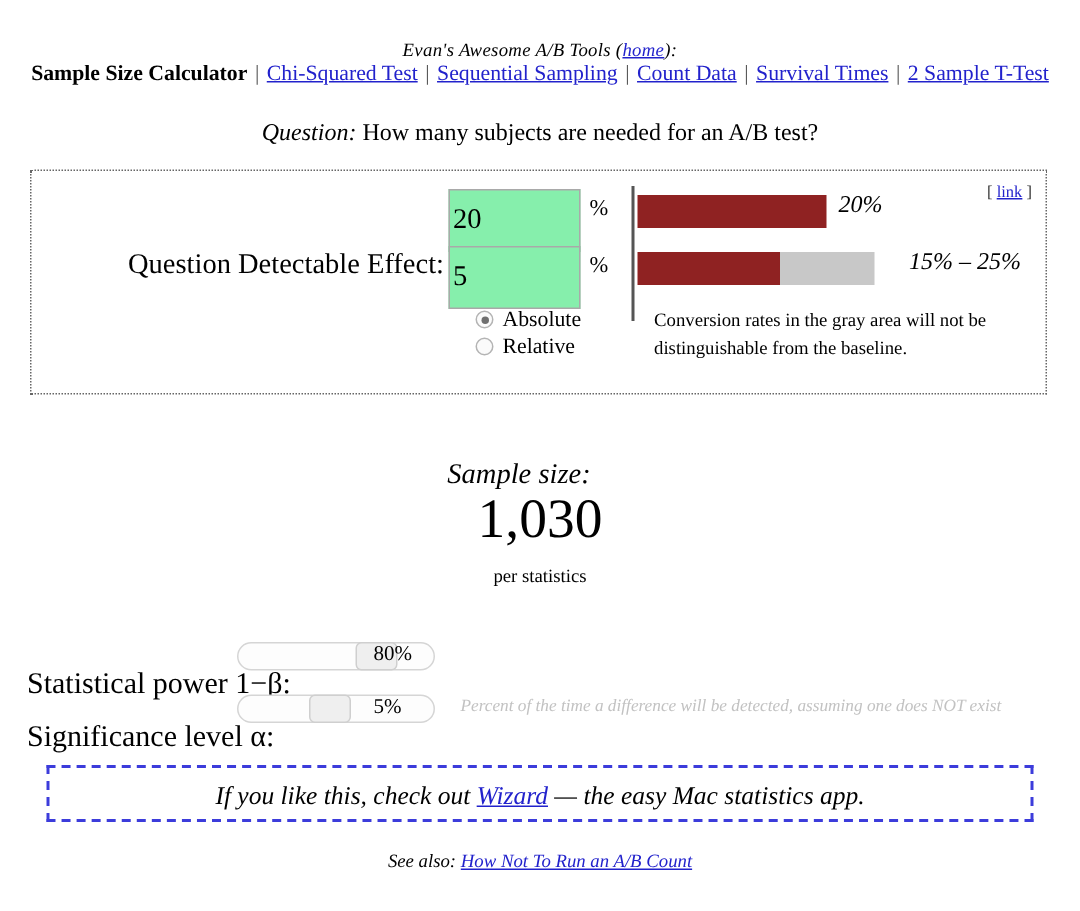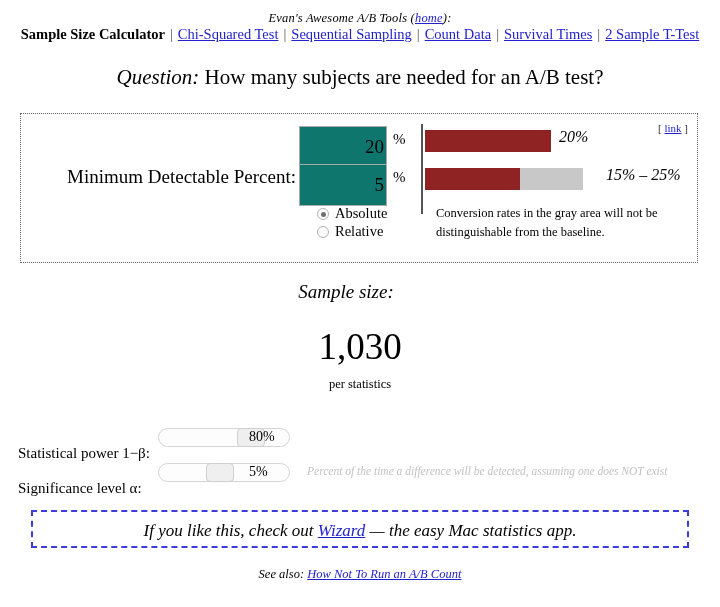--- a/index.html
+++ b/index.html
@@ -14,21 +14,21 @@
     color: #000000;
     overflow: hidden;
     position: relative;
   }
 
   
   .site-title {
     text-align: center;
     font-style: italic;
     font-size: 12.5px;
-    padding-top: 11px;
+    padding-top: 26px;
     letter-spacing: 0.2px;
   }
   .site-title a {
     color: #2222cc;
     text-decoration: underline;
   }
 
   .navbar {
     text-align: center;
     font-size: 14.5px;
@@ -43,21 +43,21 @@
     text-decoration: underline;
   }
   .navbar .sep {
     color: #555;
     padding: 0 5px;
   }
 
   
   .question {
     text-align: center;
-    font-size: 21px;
+    font-size: 16px;
     margin-top: 22px;
   }
   .question .q-label {
     font-style: italic;
   }
 
   
   .panel {
     position: absolute;
     left: 20px;
@@ -103,25 +103,25 @@
     white-space: nowrap;
     text-align: right;
   }
   .txtbox {
     position: absolute;
     left: 278px;
     top: 0px;
     width: 88px;
     height: 42px;
     border: 1px solid #a9a9a9;
-    background: #0f766e;
+    background: #86efac;
     box-sizing: border-box;
     font-family: "Liberation Serif", serif;
     font-size: 19px;
-    text-align: right;
+    text-align: left;
     line-height: 28px;
     color: #000;
   }
   .pct {
     position: absolute;
     left: 372px;
     top: 5px;
     font-size: 15px;
   }
 
@@ -211,21 +211,21 @@
     top: 90px;
     width: 250px;
     font-size: 12.5px;
     line-height: 1.5;
     color: #000;
   }
 
   
   .ss-label {
     position: absolute;
-    top: 281px;
+    top: 306px;
     left: 0;
     width: 692px;
     text-align: center;
     font-style: italic;
     font-size: 19px;
   }
   .ss-value {
     position: absolute;
     top: 325px;
     left: 0;
@@ -249,21 +249,21 @@
     width: 720px;
     height: 26px;
   }
   .sl1 { top: 426px; }
   .sl2 { top: 461px; }
 
   .sl-label {
     position: absolute;
     left: 18px;
     top: 19px;
-    font-size: 15px;
+    font-size: 20px;
     white-space: nowrap;
   }
   .sl-track {
     position: absolute;
     left: 158px;
     top: 2px;
     width: 132px;
     height: 19px;
     border: 1px solid #d5d5d5;
     border-radius: 10px;
@@ -360,21 +360,21 @@
     <div class="in-row row1">
       <input class="txtbox" type="text" value="20" style="">
       <span class="pct">%</span>
       <div class="bar-wrap">
         <span class="bar-red" style="width:126px"></span>
       </div>
       <span class="bar-label" style="left:538px">20%</span>
     </div>
 
     <div class="in-row row2">
-      <span class="field-label">Minimum Detectable Percent:</span>
+      <span class="field-label">Question Detectable Effect:</span>
       <input class="txtbox" type="text" value="5" style="">
       <span class="pct">%</span>
       <div class="bar-wrap">
         <span class="bar-red" style="width:95px"></span><span class="bar-gray" style="width:63px"></span>
       </div>
       <span class="bar-label" style="left:585px">15% – 25%</span>
     </div>
 
     <div class="axis"></div>
 

